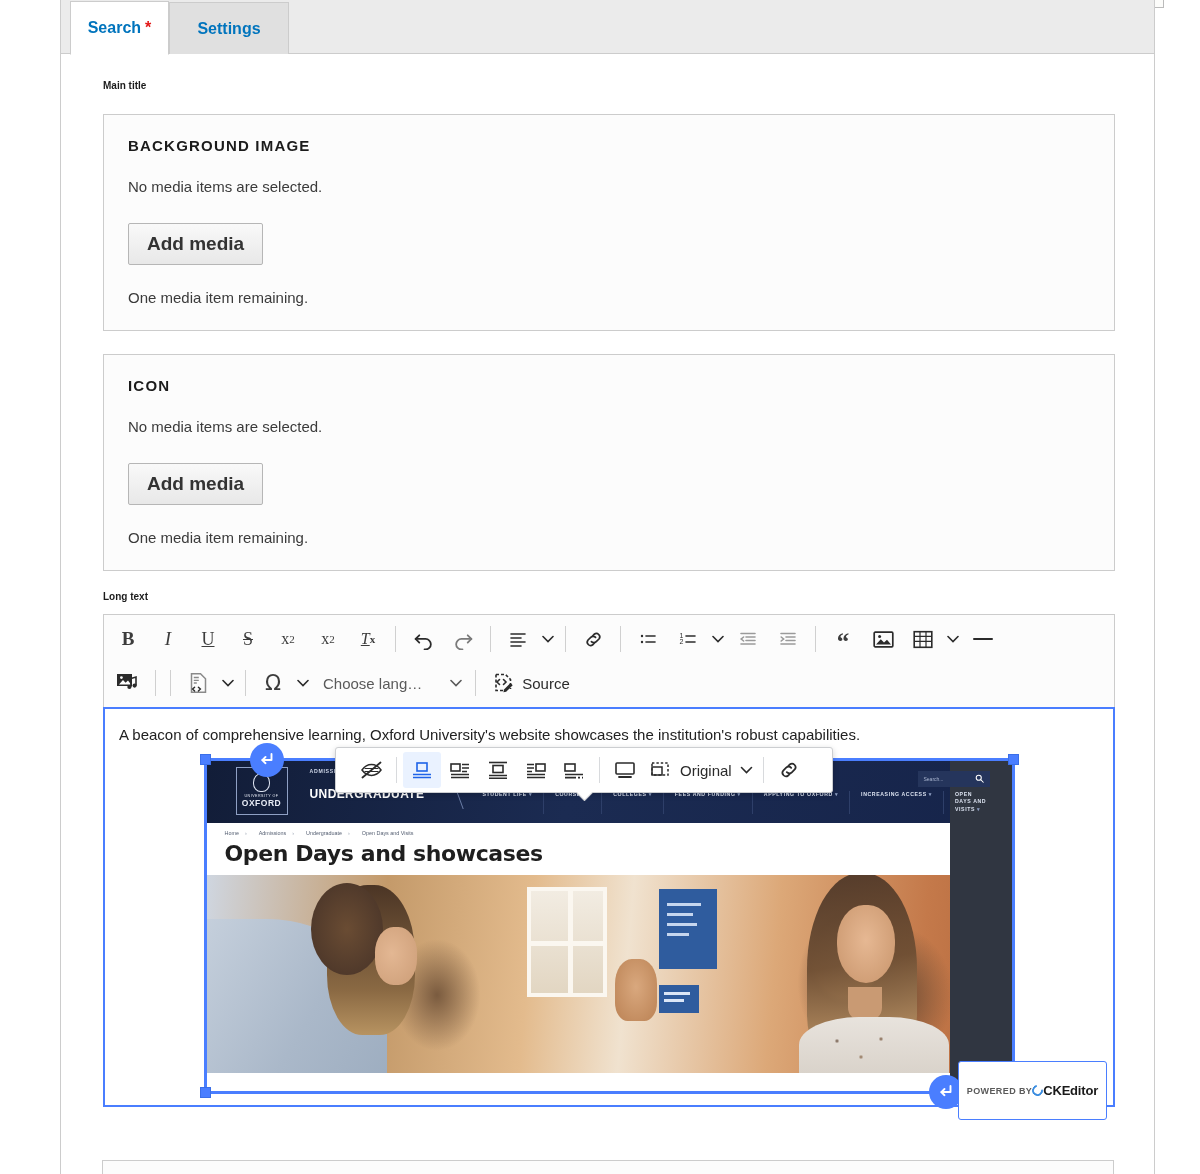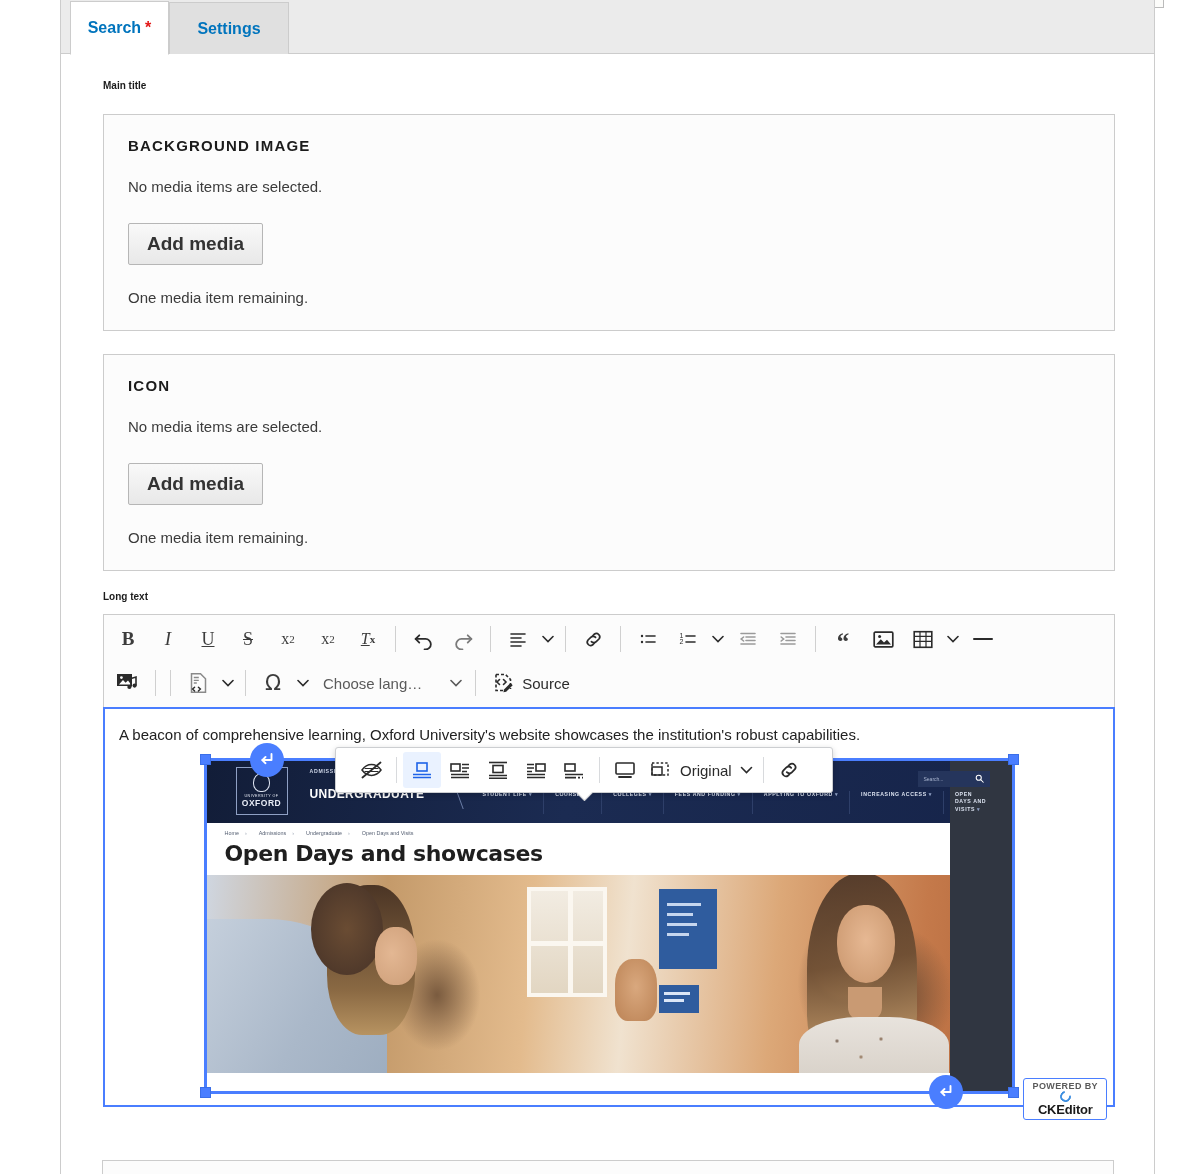--- a/index.html
+++ b/index.html
@@ -361,23 +361,22 @@
   }
   .balloon-tip::after{
     content:""; position:absolute; left:2px; top:-9px; width:13px; height:13px;
     background:#fff; border:1px solid #ccced1; transform:rotate(45deg);
   }
 
   
   .powered {
     position:absolute; right:6px; bottom:-15px;
     background:#fff; border:1px solid #4a7eff; border-radius:3px;
-    padding:2px 8px; display:flex; align-items:center; 
+    padding:21px 8px; display:flex; align-items:center; 
     z-index:30;
-    flex-direction:column;
   }
   .powered .pb { font-size:9px; font-weight:bold; letter-spacing:.4px; color:#5a5a5a; }
   .powered .cke { font-size:13px; font-weight:bold; color:#1a1a1a; letter-spacing:-.2px;}
   .powered .ring {
     width:11px; height:11px; border-radius:50%;
     border:2.4px solid #3b8de0; border-top-color:transparent; transform:rotate(35deg);
   }
 
   
   .panel-next {

